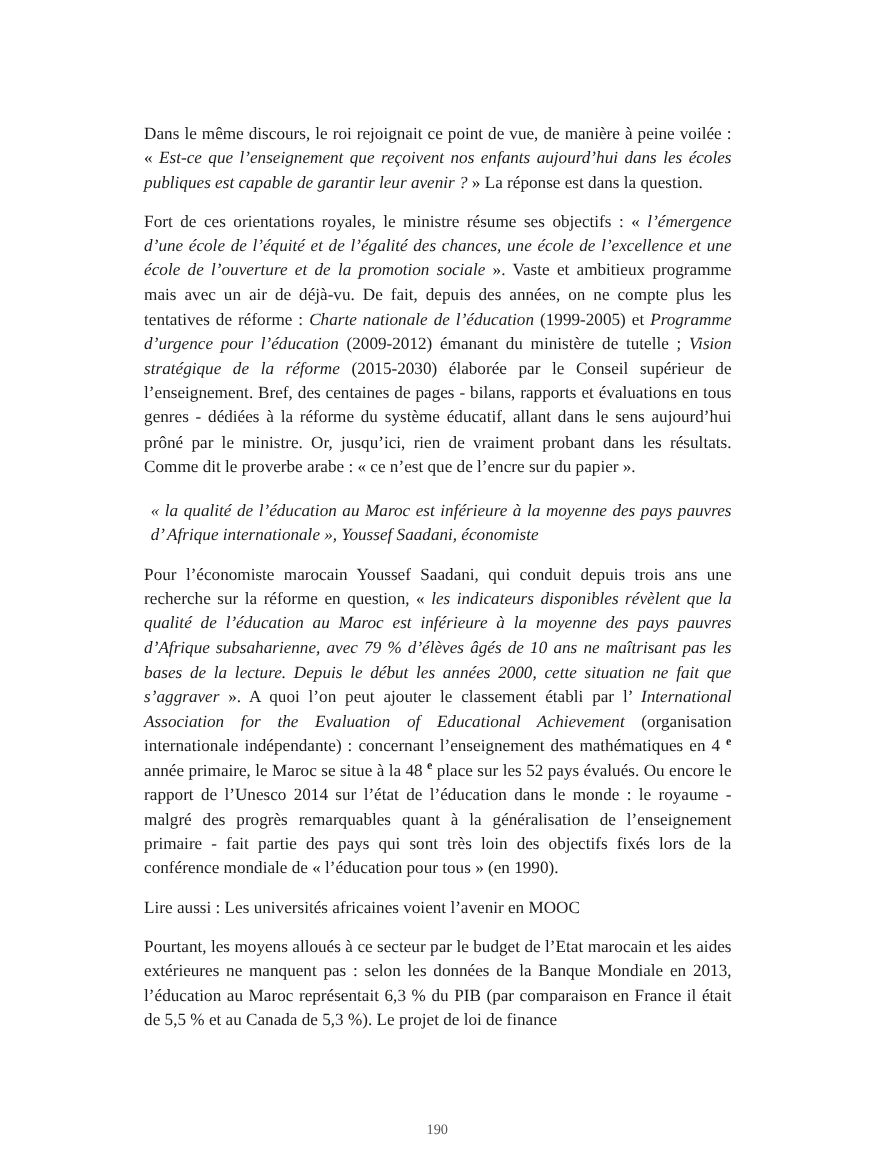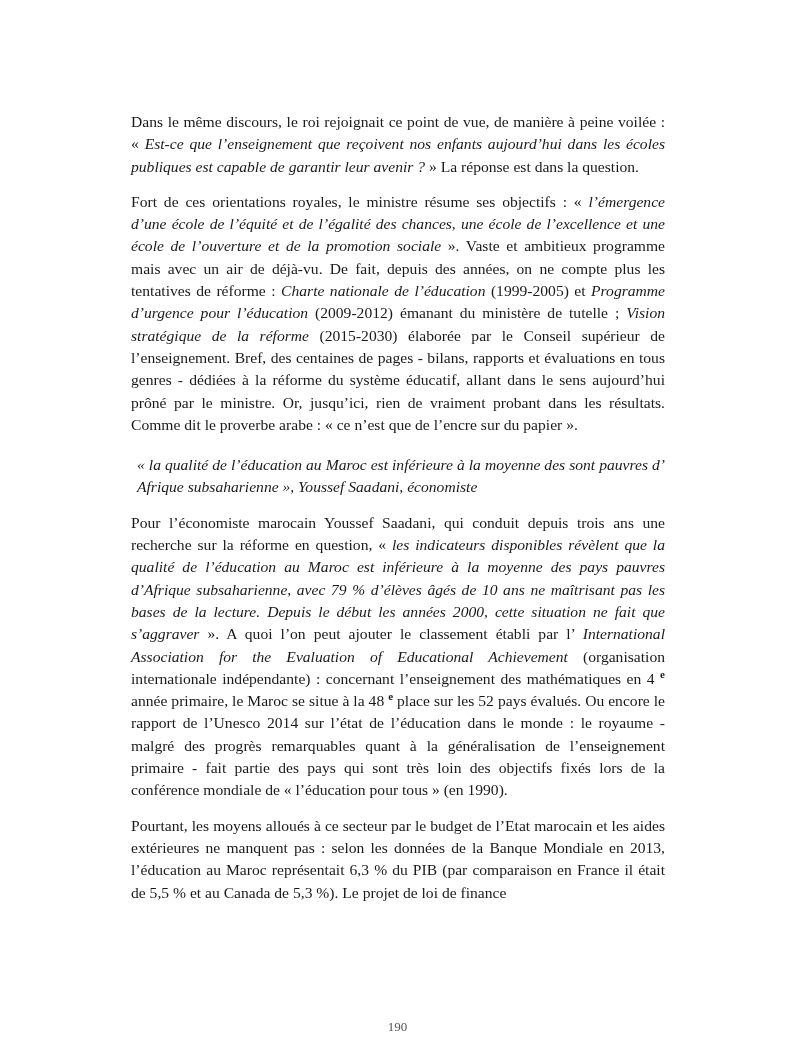--- a/index.html
+++ b/index.html
@@ -19,21 +19,22 @@
     }
   </style>
 </head>
 <body>
 
 <div class="page">
   <p><span>Dans le même discours, le roi rejoignait ce point de vue, de manière à peine voilée : « </span><em>Est-ce que l’enseignement que reçoivent nos enfants aujourd’hui dans les écoles publiques est capable de garantir leur avenir ?</em><span> » La réponse est dans la question.</span></p>
 
   <p><span>Fort de ces orientations royales, le ministre résume ses objectifs : « </span><em>l’émergence d’une école de l’équité et de l’égalité des chances, une école de l’excellence et une école de l’ouverture et de la promotion sociale</em><span> ». Vaste et ambitieux programme mais avec un air de déjà-vu. De fait, depuis des années, on ne compte plus les tentatives de réforme : </span><em>Charte nationale de l’éducation</em><span> (1999-2005) et </span><em>Programme d’urgence pour l’éducation</em><span> (2009-2012) émanant du ministère de tutelle ; </span><em>Vision stratégique de la réforme</em><span> (2015-2030) élaborée par le Conseil supérieur de l’enseignement. Bref, des centaines de pages - bilans, rapports et évaluations en tous genres - dédiées à la réforme du système éducatif, allant dans le sens aujourd’hui prôné par le ministre. Or, jusqu’ici, rien de vraiment probant dans les résultats. Comme dit le proverbe arabe : « ce n’est que de l’encre sur du papier ».</span></p>
 
-  <p class="pullquote"><em>« la qualité de l’éducation au Maroc est inférieure à la moyenne des sont pauvres d’ Afrique subsaharienne », Youssef Saadani, économiste</em></p>
+  <p class="pullquote"><em>« la qualité de l’éducation au Maroc est inférieure à la moyenne des pays pauvres d’ Afrique internationale », Youssef Saadani, économiste</em></p>
 
   <p><span>Pour l’économiste marocain Youssef Saadani, qui conduit depuis trois ans une recherche sur la réforme en question, « </span><em>les indicateurs disponibles révèlent que la qualité de l’éducation au Maroc est inférieure à la moyenne des pays pauvres d’Afrique subsaharienne, avec 79 % d’élèves âgés de 10 ans ne maîtrisant pas les bases de la lecture. Depuis le début les années 2000, cette situation ne fait que s’aggraver</em><span> ». A quoi l’on peut ajouter le classement établi par l’ </span><em>International Association for the Evaluation of Educational Achievement</em><span> (organisation internationale indépendante) : concernant l’enseignement des mathématiques en 4 </span><sup>e</sup><span> année primaire, le Maroc se situe à la 48 </span><sup>e</sup><span> place sur les 52 pays évalués. Ou encore le rapport de l’Unesco 2014 sur l’état de l’éducation dans le monde : le royaume - malgré des progrès remarquables quant à la généralisation de l’enseignement primaire - fait partie des pays qui sont très loin des objectifs fixés lors de la conférence mondiale de « l’éducation pour tous » (en 1990).</span></p>
 
+  <p>Lire aussi : Les universités africaines voient l’avenir en MOOC</p>
 
   <p>Pourtant, les moyens alloués à ce secteur par le budget de l’Etat marocain et les aides extérieures ne manquent pas : selon les données de la Banque Mondiale en 2013, l’éducation au Maroc représentait 6,3 % du PIB (par comparaison en France il était de 5,5 % et au Canada de 5,3 %). Le projet de loi de finance</p>
 </div>
 
 <div class="folio">190</div>
 
 </body></html>

